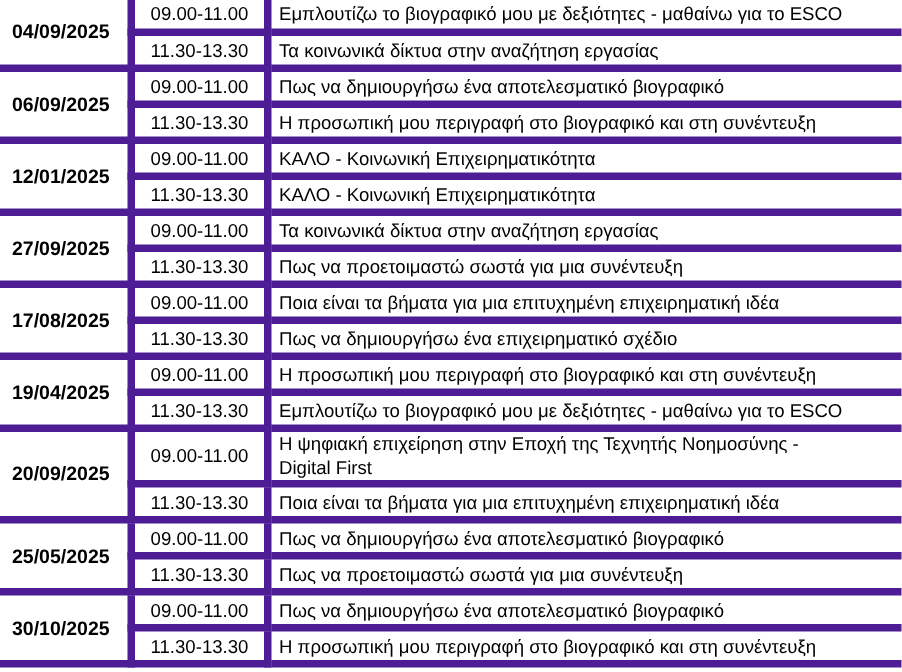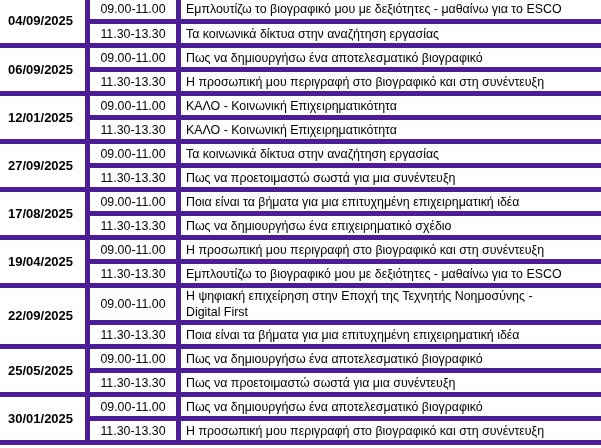--- a/index.html
+++ b/index.html
@@ -117,21 +117,21 @@
         <td class="date" rowspan="2">19/04/2025</td>
         <td class="time">09.00-11.00</td>
         <td class="topic">Η προσωπική μου περιγραφή στο βιογραφικό και στη συνέντευξη</td>
       </tr>
       <tr class="row">
         <td class="time">11.30-13.30</td>
         <td class="topic">Εμπλουτίζω το βιογραφικό μου με δεξιότητες - μαθαίνω για το ESCO</td>
       </tr>
 
       <tr class="row tall group-start">
-        <td class="date" rowspan="2">22/09/2025</td>
+        <td class="date" rowspan="2">20/09/2025</td>
         <td class="time">09.00-11.00</td>
         <td class="topic">
           <div>Η ψηφιακή επιχείρηση στην Εποχή της Τεχνητής Νοημοσύνης -</div>
           <div>Digital First</div>
         </td>
       </tr>
       <tr class="row">
         <td class="time">11.30-13.30</td>
         <td class="topic">Ποια είναι τα βήματα για μια επιτυχημένη επιχειρηματική ιδέα</td>
       </tr>
@@ -140,21 +140,21 @@
         <td class="date" rowspan="2">25/05/2025</td>
         <td class="time">09.00-11.00</td>
         <td class="topic">Πως να δημιουργήσω ένα αποτελεσματικό βιογραφικό</td>
       </tr>
       <tr class="row">
         <td class="time">11.30-13.30</td>
         <td class="topic">Πως να προετοιμαστώ σωστά για μια συνέντευξη</td>
       </tr>
 
       <tr class="row group-start">
-        <td class="date" rowspan="2">30/01/2025</td>
+        <td class="date" rowspan="2">30/10/2025</td>
         <td class="time">09.00-11.00</td>
         <td class="topic">Πως να δημιουργήσω ένα αποτελεσματικό βιογραφικό</td>
       </tr>
       <tr class="row">
         <td class="time">11.30-13.30</td>
         <td class="topic">Η προσωπική μου περιγραφή στο βιογραφικό και στη συνέντευξη</td>
       </tr>
     </tbody>
   </table>
 </div>

